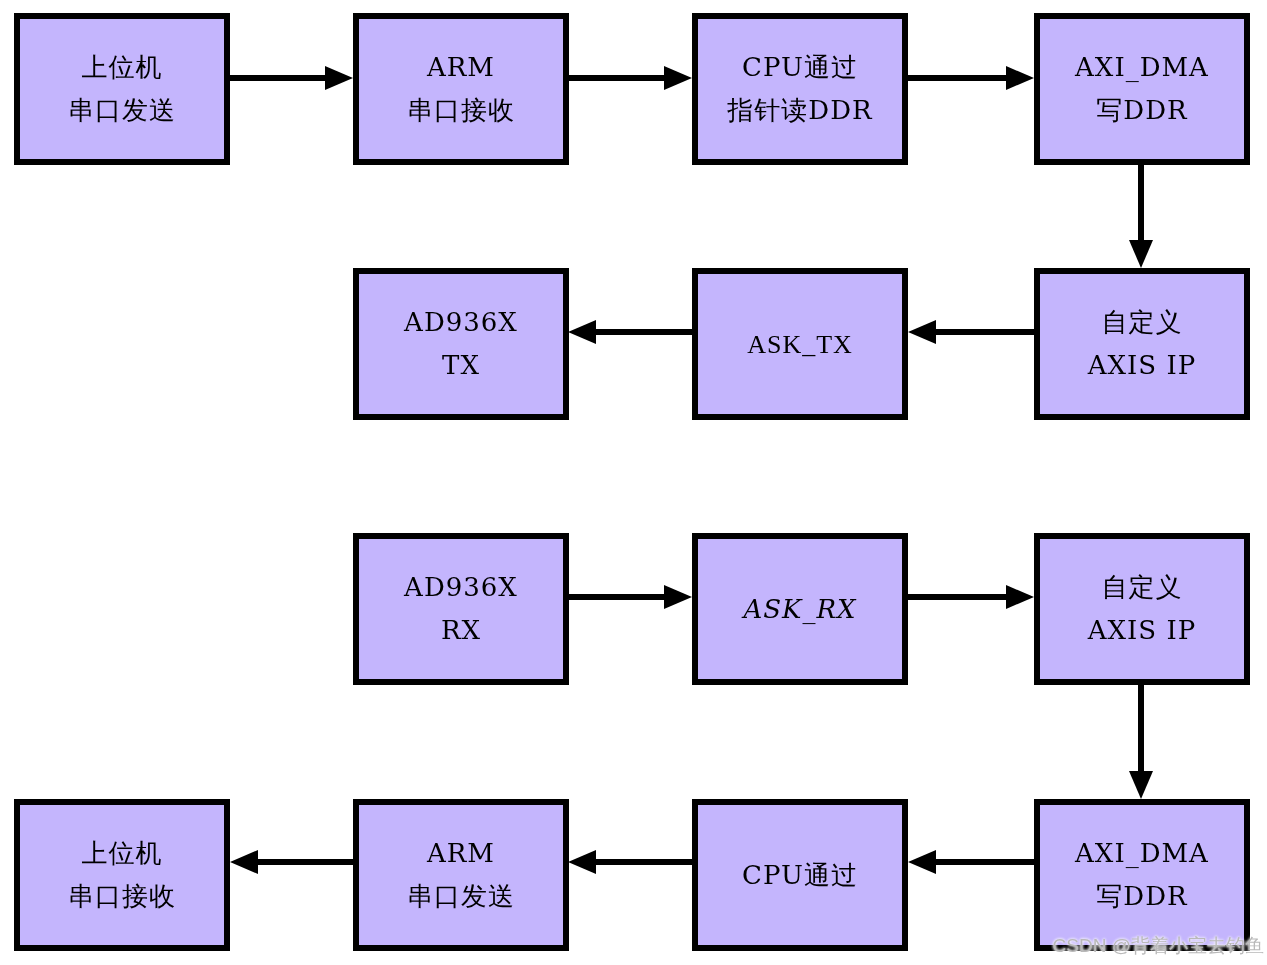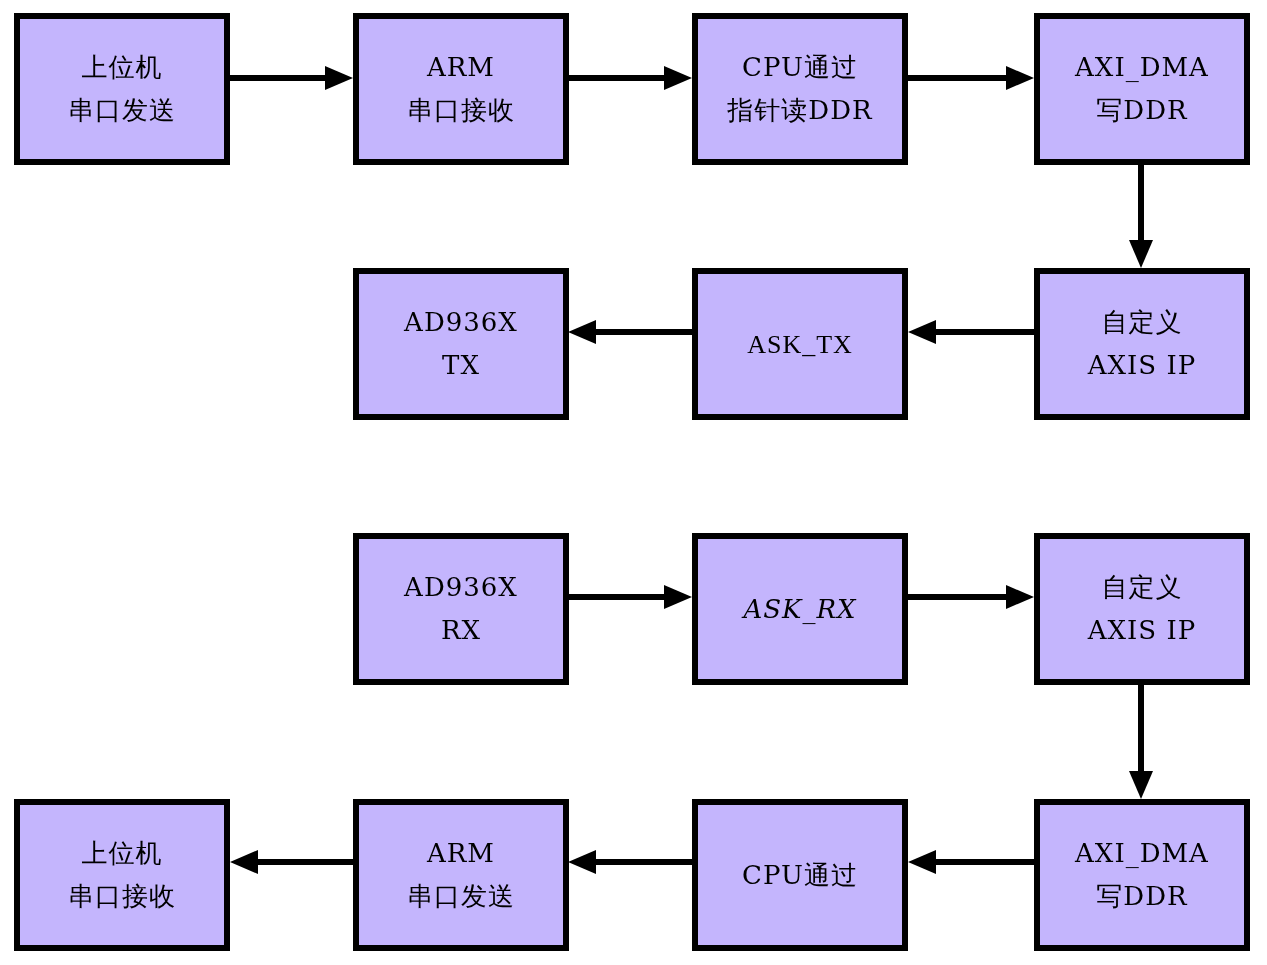--- a/index.html
+++ b/index.html
@@ -173,14 +173,15 @@
     <g>
       <line x1="692" y1="862" x2="592" y2="862"></line>
       <polygon points="568,862 596,850 596,874"></polygon>
     </g>
     <g>
       <line x1="353" y1="862" x2="254" y2="862"></line>
       <polygon points="230,862 258,850 258,874"></polygon>
     </g>
   </svg>
 
+  <div class="watermark">CSDN @背着小宝去钓鱼</div>
 
 </div>
 
 </body></html>

